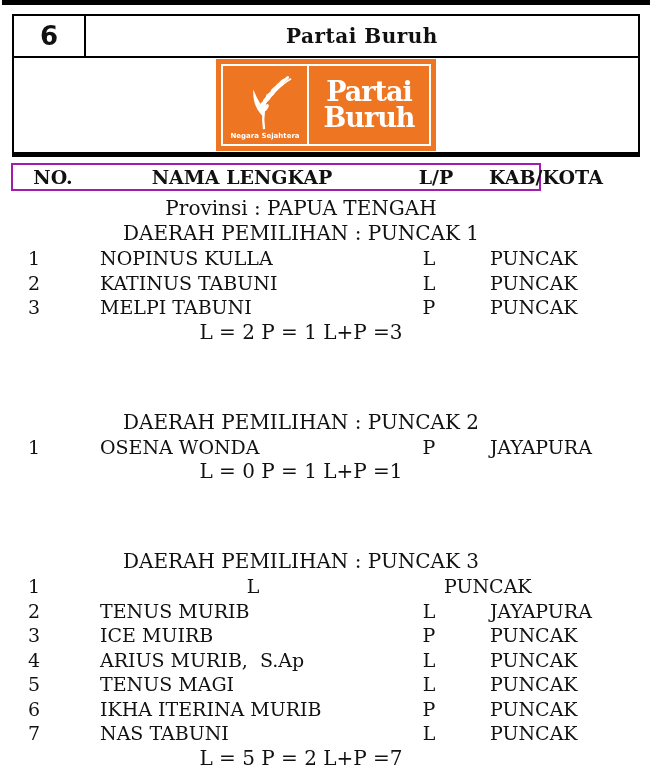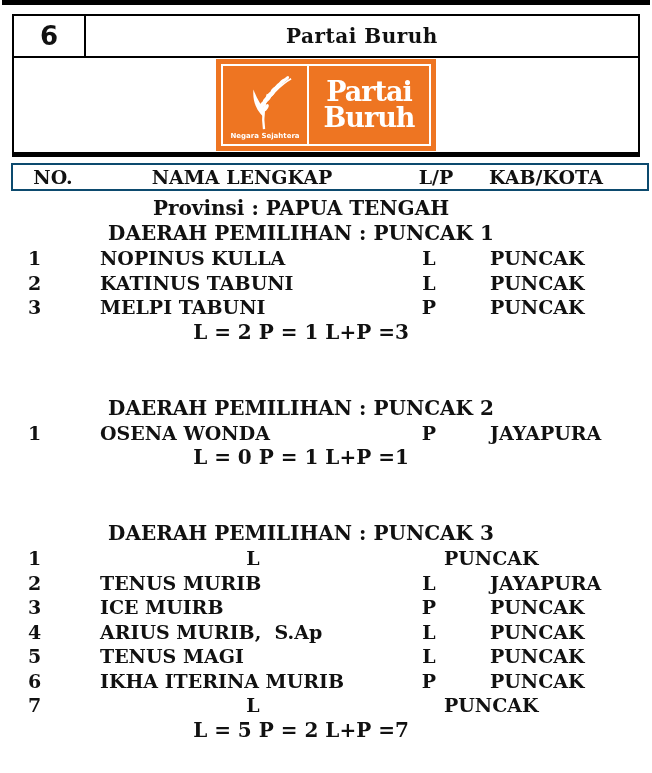--- a/index.html
+++ b/index.html
@@ -48,40 +48,40 @@
   .tagline {
     color:#ffffff; font-family:"DejaVu Sans", sans-serif;
     font-weight:bold; font-size:7px; white-space:nowrap;
   }
   .logo-right {
     flex:1; display:flex; flex-direction:column; align-items:center; justify-content:center;
     color:#ffffff; font-family:"DejaVu Serif", serif;
     font-weight:bold; font-size:27px; line-height:0.95; letter-spacing:-1px;
   }
   .col-header {
-    position:absolute; top:163px; left:11px; width:638px; height:28px;
-    border:2px solid #0c4a6e;
+    position:absolute; top:163px; left:11px; width:530px; height:28px;
+    border:2px solid #a21caf;
     display:grid; grid-template-columns:80px 298px 90px 130px 1fr;
     align-items:center;
     font-weight:bold; font-size:19px;
   }
   .col-header span { text-align:center; white-space:nowrap; }
-  .content { position:absolute; top:196px; left:0; width:602px;font-weight:bold; }
+  .content { position:absolute; top:196px; left:0; width:602px; }
   .center-line { text-align:center; font-size:20px; line-height:25px; white-space:pre; }
   .rows { }
   .row {
     display:grid; grid-template-columns:72px 306px 46px 1fr;
     padding-left:28px;
     font-size:19px; line-height:24.5px;
   }
   .row-no { text-align:left; }
   .row-name { white-space:pre; }
   .row-lp { text-align:center; }
   .row-kab { padding-left:38px; white-space:nowrap; }
-  .section + .section { margin-top:51px; }
+  .section + .section { margin-top:65px; }
 </style>
 </head>
 <body>
 
 <div class="page">
 
   <div class="top-rule"></div>
 
   <div class="header-box">
     <div class="header-row">
@@ -207,20 +207,21 @@
 
   <div class="row">
     <span class="row-no">6</span>
     <span class="row-name">IKHA ITERINA MURIB</span>
     <span class="row-lp">P</span>
     <span class="row-kab">PUNCAK</span>
   </div>
 
   <div class="row">
     <span class="row-no">7</span>
+    <span class="row-name">NAS TABUNI</span>
     <span class="row-lp">L</span>
     <span class="row-kab">PUNCAK</span>
   </div>
 </div>
     <div class="center-line">L = 5 P = 2 L+P =7</div>
   </div>
 </div>
   </div>
 
 </div>

